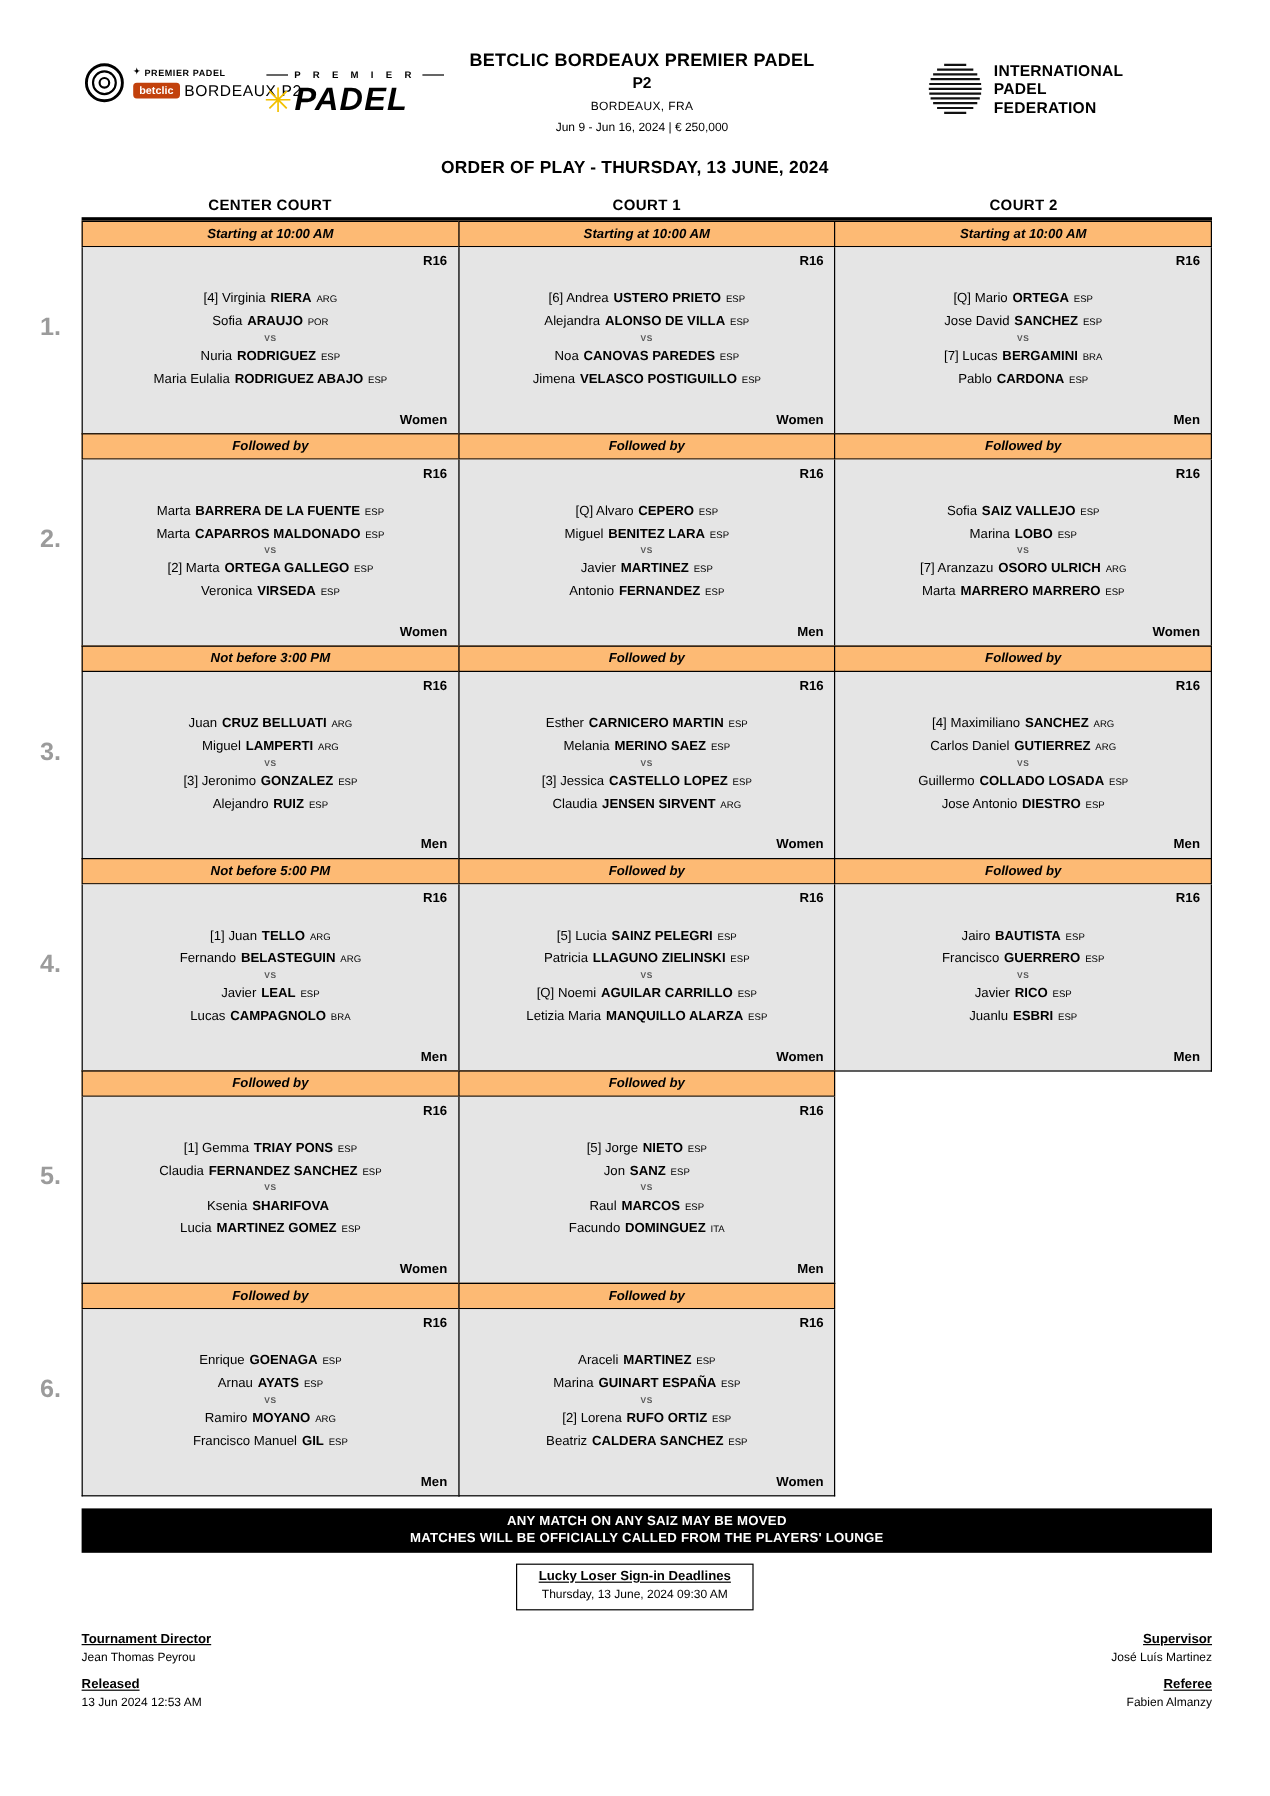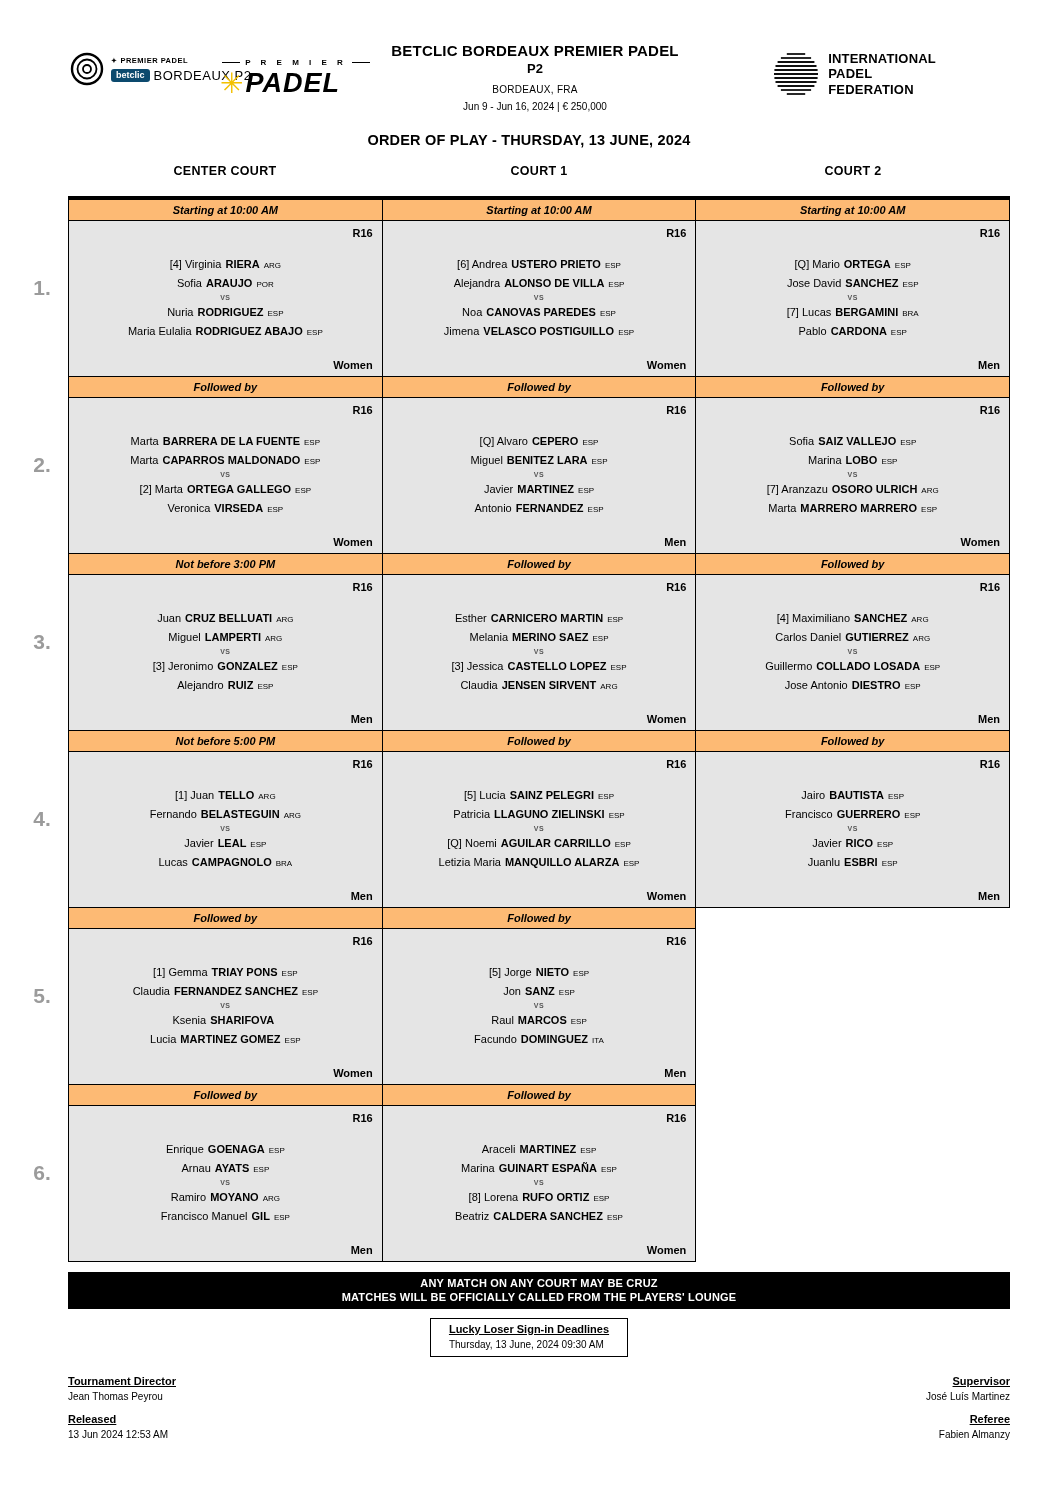--- a/index.html
+++ b/index.html
@@ -11,21 +11,21 @@
   }
 
   
   .header-area { position:relative; height:126px;margin-left:12px; }
 
   .logo-bordeaux { position:absolute; left:58px; top:52px; display:flex; align-items:center; gap:7px; }
   .bdx-text { display:flex; flex-direction:column; gap:3px; }
   .bdx-top { display:flex; align-items:center; gap:3px; font-size:7.5px; font-weight:bold; letter-spacing:0.5px; }
   .bdx-spark { font-size:7px; line-height:1; }
   .bdx-bottom { display:flex; align-items:center; gap:4px; }
-  .betclic { background:#0c4a6e; color:#fff; font-size:9px; font-weight:bold; padding:1px 5px 2px; border-radius:3px; }
+  .betclic { background:#c2410c; color:#fff; font-size:9px; font-weight:bold; padding:1px 5px 2px; border-radius:3px; }
   .bdx-name { font-size:13px; font-weight:normal; letter-spacing:0.5px; }
 
   .logo-premier { position:absolute; left:208px; top:58px; width:150px; }
   .pp-top { display:flex; align-items:center; gap:5px; font-size:8px; font-weight:bold; letter-spacing:4px; padding-left:2px; }
   .pp-top::before, .pp-top::after { content:""; height:1px; background:#000; flex:1; }
   .pp-main { display:flex; align-items:center; gap:2px; margin-top:1px; }
   .pp-star { color:#f3c000; font-size:28px; line-height:1; }
   .pp-padel { font-size:27px; font-weight:bold; font-style:italic; letter-spacing:1px; }
 
   .title-block { position:absolute; left:0; right:0; top:42px; text-align:center; }
@@ -34,21 +34,21 @@
   .tb-3 { font-size:10px; margin-top:8px; letter-spacing:0.3px; }
   .tb-4 { font-size:10px; margin-top:6px; }
 
   .logo-ipf { position:absolute; right:122px; top:50px; display:flex; align-items:center; gap:8px; }
   .ipf-text { font-size:13px; font-weight:bold; line-height:1.18; letter-spacing:0.2px; }
 
   .order-title { text-align:center; font-size:14.5px; font-weight:bold; margin-top:6px; letter-spacing:0.2px; }
 
   
   .table-wrap { margin:16px 48px 0 68px; }
-  .court-headers { display:flex; border-bottom:3px solid #000; padding-bottom:18px; }
+  .court-headers { display:flex; border-bottom:3px solid #000; padding-bottom:3px; }
   .court-header { flex:1; text-align:center; font-size:12.5px; font-weight:bold; letter-spacing:0.3px; }
 
   .match-row { display:flex; position:relative; }
   .match-row + .match-row { margin-top:-1px; }
   .row-number { position:absolute; left:-44px; top:50%; transform:translateY(-50%);
     font-size:21px; font-weight:bold; color:#9b9b9b; width:36px; text-align:center; }
   .cell { flex:1; min-width:0; display:flex; flex-direction:column; }
   .cell + .cell { margin-left:-1px; }
   .empty-cell { border:none; }
   .sched { height:22px; line-height:20px; background:#fdba74; border:1px solid #000;
@@ -60,21 +60,21 @@
   .player { display:flex; justify-content:center; align-items:baseline; gap:4px; font-size:11px; white-space:nowrap; }
   .p-last { font-weight:bold; }
   .p-cc { font-size:8px; }
   .vs { text-align:center; font-size:7px; font-weight:bold; color:#555; letter-spacing:0.5px; margin:-2px 0; }
   .cat { text-align:right; font-weight:bold; font-size:11px; }
 
   
   .notice-bar { margin:10px 48px 0 68px; background:#000; color:#fff; text-align:center; padding:4px 0 5px; }
   .notice-line { font-size:11px; font-weight:bold; line-height:14px; letter-spacing:0.2px; }
 
-  .lucky-box { width:max-content; margin:9px auto 0; border:1px solid #000; padding:4px 18px 6px; text-align:left; }
+  .lucky-box { width:max-content; margin:9px auto 0; border:1px solid #000; padding:4px 18px 6px; text-align:center; }
   .lucky-title { font-size:11px; font-weight:bold; text-decoration:underline; }
   .lucky-date { font-size:10px; margin-top:4px; }
 
   .footer-sign { display:flex; justify-content:space-between; margin:18px 48px 0 68px; }
   .sig-col.right { text-align:right; }
   .sig-group + .sig-group { margin-top:11px; }
   .sig-label { font-size:11px; font-weight:bold; text-decoration:underline; }
   .sig-value { font-size:10px; margin-top:4px; }
 </style>
 </head>
@@ -626,40 +626,40 @@
                   <span class="p-last">MARTINEZ</span>
                   <span class="p-cc">ESP</span>
                 </div>
                 <div class="player">
                   <span class="p-pre">Marina</span>
                   <span class="p-last">GUINART ESPAÑA</span>
                   <span class="p-cc">ESP</span>
                 </div>
                 <div class="vs">VS</div>
                 <div class="player">
-                  <span class="p-pre">[8] Lorena</span>
+                  <span class="p-pre">[2] Lorena</span>
                   <span class="p-last">RUFO ORTIZ</span>
                   <span class="p-cc">ESP</span>
                 </div>
                 <div class="player">
                   <span class="p-pre">Beatriz</span>
                   <span class="p-last">CALDERA SANCHEZ</span>
                   <span class="p-cc">ESP</span>
                 </div>
               </div>
               <div class="cat">Women</div>
             </div>
           </div>
           <div class="cell empty-cell"></div>
         </div>
       </div>
   </div>
 
   <div class="notice-bar">
-    <div class="notice-line">ANY MATCH ON ANY COURT MAY BE CRUZ</div>
+    <div class="notice-line">ANY MATCH ON ANY SAIZ MAY BE MOVED</div>
     <div class="notice-line">MATCHES WILL BE OFFICIALLY CALLED FROM THE PLAYERS' LOUNGE</div>
   </div>
 
   <div class="lucky-box">
     <div class="lucky-title">Lucky Loser Sign-in Deadlines</div>
     <div class="lucky-date">Thursday, 13 June, 2024 09:30 AM</div>
   </div>
 
   <div class="footer-sign">
     <div class="sig-col left">

